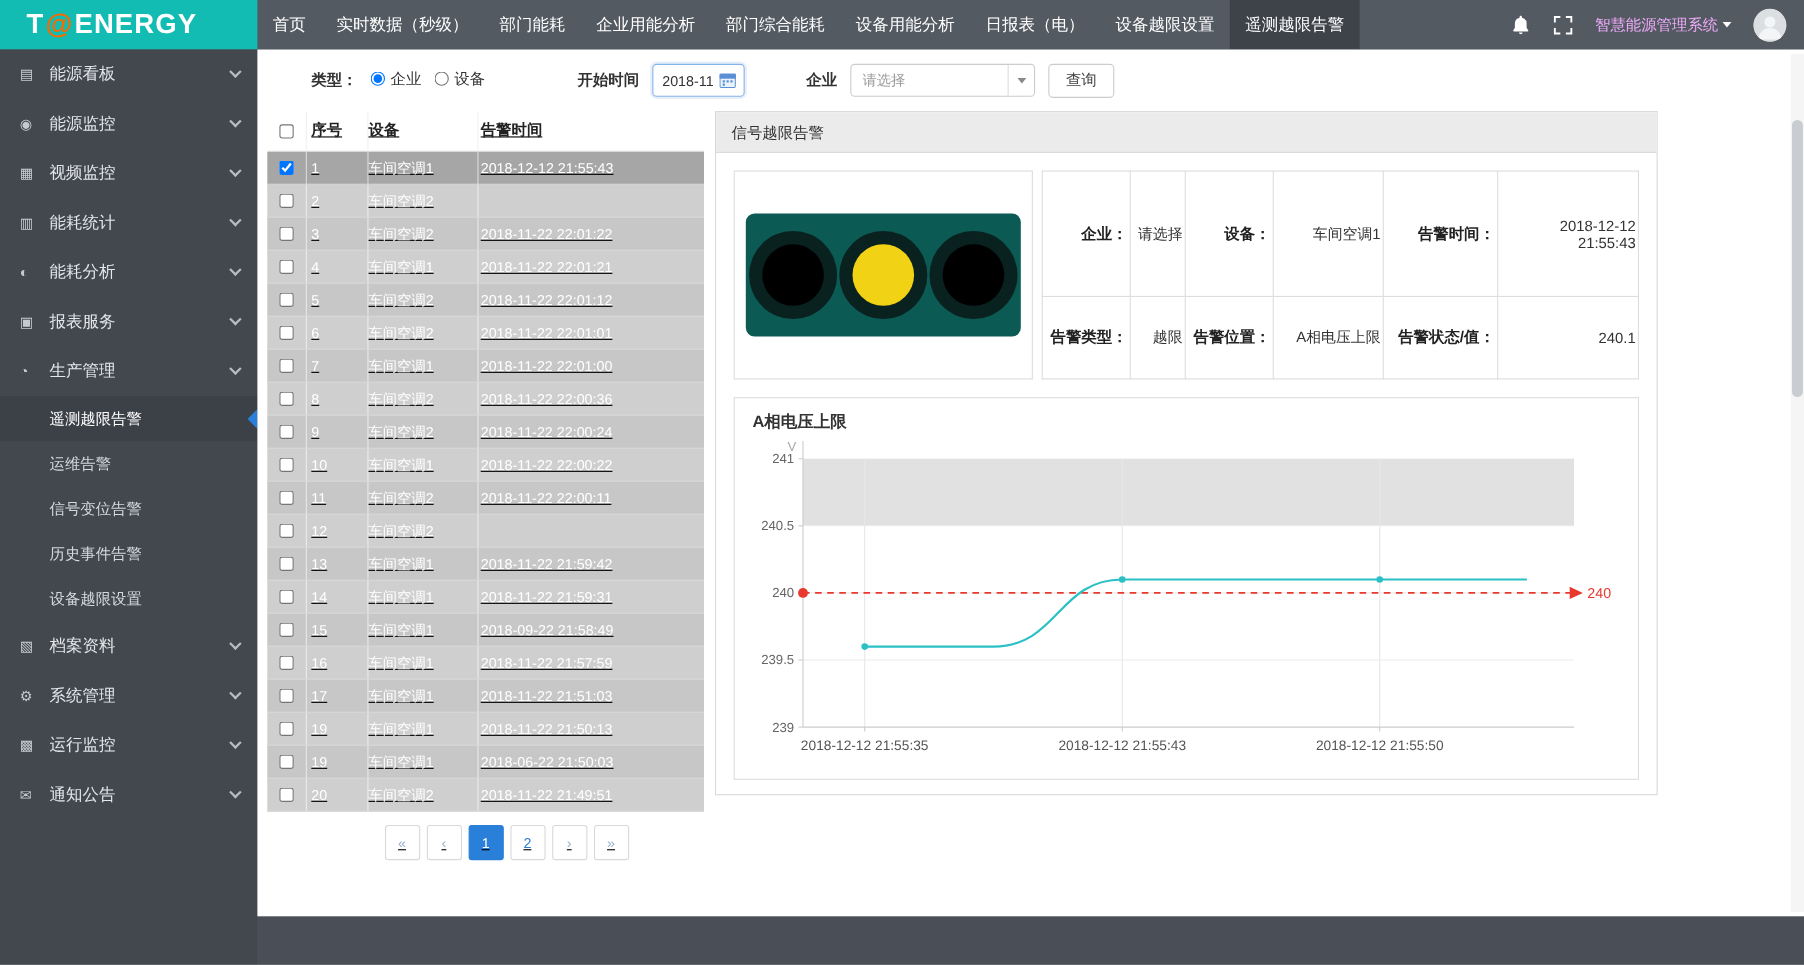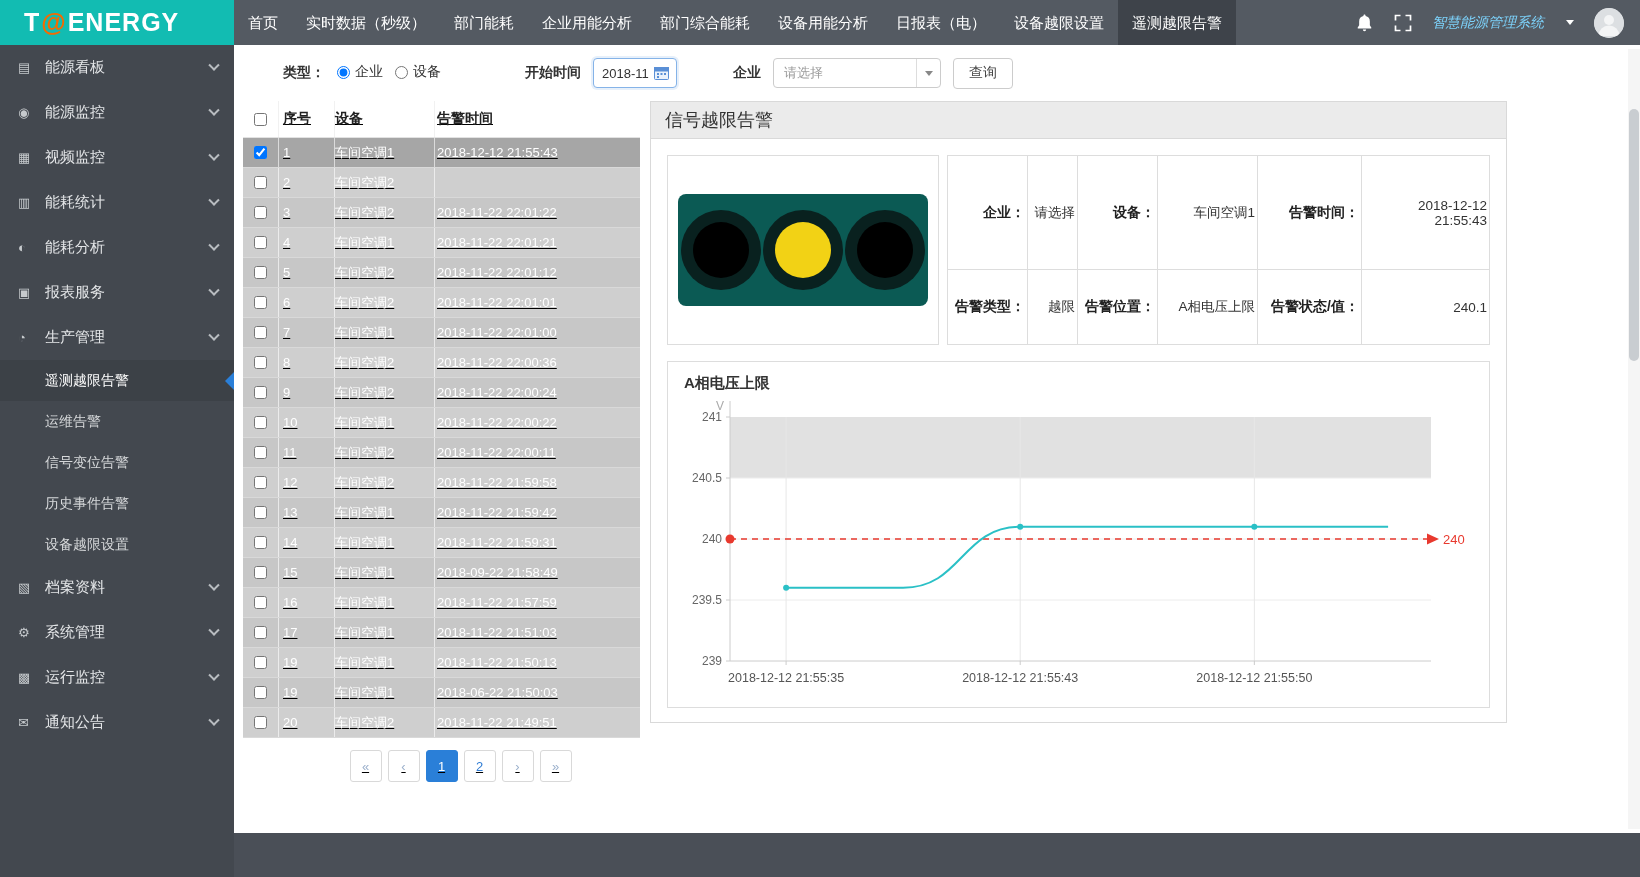--- a/index.html
+++ b/index.html
@@ -7,21 +7,21 @@
   body{background:#4a4f57;}
 
   
   .topbar{height:45px;display:flex;background:#545a62;align-items:stretch;}
   .logo{width:234px;background:#12bcb2;display:flex;align-items:center;padding-left:24px;font-size:25px;font-weight:bold;color:#fff;letter-spacing:1px;}
   .logo .at{color:#f56a00;margin:0 1px;}
   .nav{display:flex;align-items:stretch;}
   .nav-item{padding:0 14px;line-height:45px;color:#fff;font-size:15px;cursor:pointer;white-space:nowrap;}
   .nav-item.active{background:#3e434a;}
   .top-right{margin-left:auto;display:flex;align-items:center;gap:20px;padding-right:16px;}
-  .sys-menu{color:#7dd3fc;font-size:14px;display:flex;align-items:center;gap:22px;cursor:pointer;white-space:nowrap;font-style:italic;}
+  .sys-menu{color:#f0abfc;font-size:14px;display:flex;align-items:center;gap:4px;cursor:pointer;white-space:nowrap;}
   .caret-down{border-left:4px solid transparent;border-right:4px solid transparent;border-top:5px solid #fff;display:inline-block;}
   .avatar{width:30px;height:30px;border-radius:50%;overflow:hidden;background:#dcdfe2;}
 
   
   .layout{display:flex;height:832px;}
   .sidebar{width:234px;background:#43484f;height:100%;}
   .side-item{height:45px;display:flex;align-items:center;padding:0 16px 0 18px;color:#e4e6e8;font-size:15px;cursor:pointer;}
   .side-item .ico{width:27px;font-size:13px;color:#c6cacd;flex:none;}
   .side-item .lbl{flex:1;}
   .chev{width:8px;height:8px;border-right:2px solid #b9bdc1;border-bottom:2px solid #b9bdc1;transform:rotate(45deg) translate(-2px,-2px);flex:none;}
@@ -63,21 +63,21 @@
   .t-row .c-cb,.t-row .c-idx,.t-row .c-dev{border-right:1px solid rgba(255,255,255,.6);}
 
   .pagination{width:435px;display:flex;justify-content:center;gap:6px;margin-top:12px;}
   .page-btn{min-width:32px;height:32px;border:1px solid #d9d9d9;background:#fff;color:#2f7cd4;font-size:13px;border-radius:3px;cursor:pointer;font-family:inherit;}
   .page-btn.active{background:#2a7fd8;border-color:#2a7fd8;color:#fff;}
   .pagination .page-btn:nth-of-type(1),.pagination .page-btn:nth-of-type(2),
   .pagination .page-btn:nth-of-type(5),.pagination .page-btn:nth-of-type(6){color:#9bb0cc;}
 
   
   .detail-panel{width:857px;margin-left:10px;border:1px solid #d9d9d9;background:#fff;height:622px;}
-  .panel-head{height:37px;line-height:36px;background:#ebebeb;border-bottom:1px solid #d9d9d9;padding-left:14px;font-size:18px;color:#333;}
+  .panel-head{height:37px;line-height:36px;background:#ebebeb;border-bottom:1px solid #d9d9d9;padding-left:14px;font-size:14px;color:#333;}
   .panel-body{padding:16px;}
   .info-row{display:flex;}
   .light-box{width:272px;height:190px;border:1px solid #ddd;display:flex;align-items:center;justify-content:center;flex:none;}
   .light-housing{width:250px;height:112px;background:#0b5a54;border-radius:8px;display:flex;align-items:center;justify-content:center;gap:2px;}
   .lamp{width:80px;height:80px;border-radius:50%;background:#09211f;display:flex;align-items:center;justify-content:center;}
   .lamp-core{width:56px;height:56px;border-radius:50%;}
   .lamp-core.off{background:#000;}
   .lamp-core.yellow{background:#f2d215;}
   .info-table{flex:1;margin-left:8px;border-collapse:collapse;height:190px;table-layout:fixed;}
   .info-table td{border:1px solid #ddd;text-align:right;vertical-align:middle;padding:2px;overflow:hidden;}
@@ -333,21 +333,20 @@
                 <span class="c-idx">11</span>
                 <span class="c-dev">车间空调2</span>
                 <span class="c-time">2018-11-22 22:00:11</span>
               </div>
               <div class="t-row">
                 <span class="c-cb">
                   <input type="checkbox" style="">
                 </span>
                 <span class="c-idx">12</span>
                 <span class="c-dev">车间空调2</span>
-                <span class="c-time">2018-11-22 21:59:58</span>
               </div>
               <div class="t-row">
                 <span class="c-cb">
                   <input type="checkbox" style="">
                 </span>
                 <span class="c-idx">13</span>
                 <span class="c-dev">车间空调1</span>
                 <span class="c-time">2018-11-22 21:59:42</span>
               </div>
               <div class="t-row">

